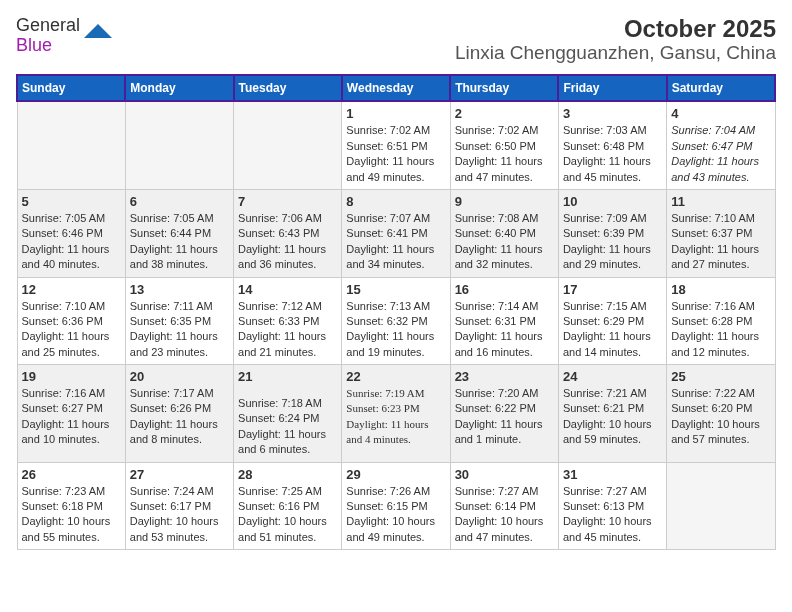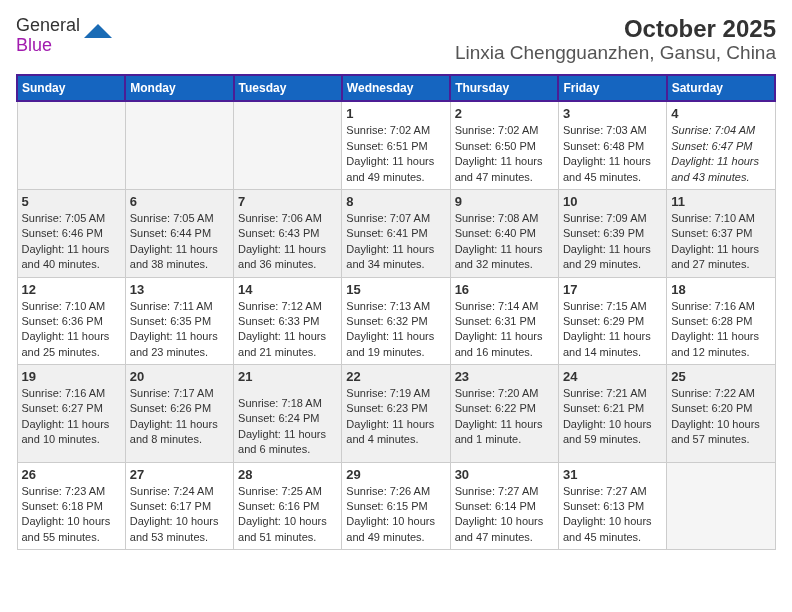--- a/index.html
+++ b/index.html
@@ -276,21 +276,21 @@
         </td>
         <td>
           <span class="day-number">21</span>
           <div class="day-info" style="white-space: pre-line; margin-top: 12px;">Sunrise: 7:18 AM
 Sunset: 6:24 PM
 Daylight: 11 hours
 and 6 minutes.</div>
         </td>
         <td>
           <span class="day-number">22</span>
-          <div class="day-info" style="white-space: pre-line;">Sunrise: 7:19 AM
+          <div class="day-info" style="white-space: pre-line; font-family: Liberation Serif, serif;">Sunrise: 7:19 AM
 Sunset: 6:23 PM
 Daylight: 11 hours
 and 4 minutes.</div>
         </td>
         <td>
           <span class="day-number">23</span>
           <div class="day-info" style="white-space: pre-line;">Sunrise: 7:20 AM
 Sunset: 6:22 PM
 Daylight: 11 hours
 and 1 minute.</div>

